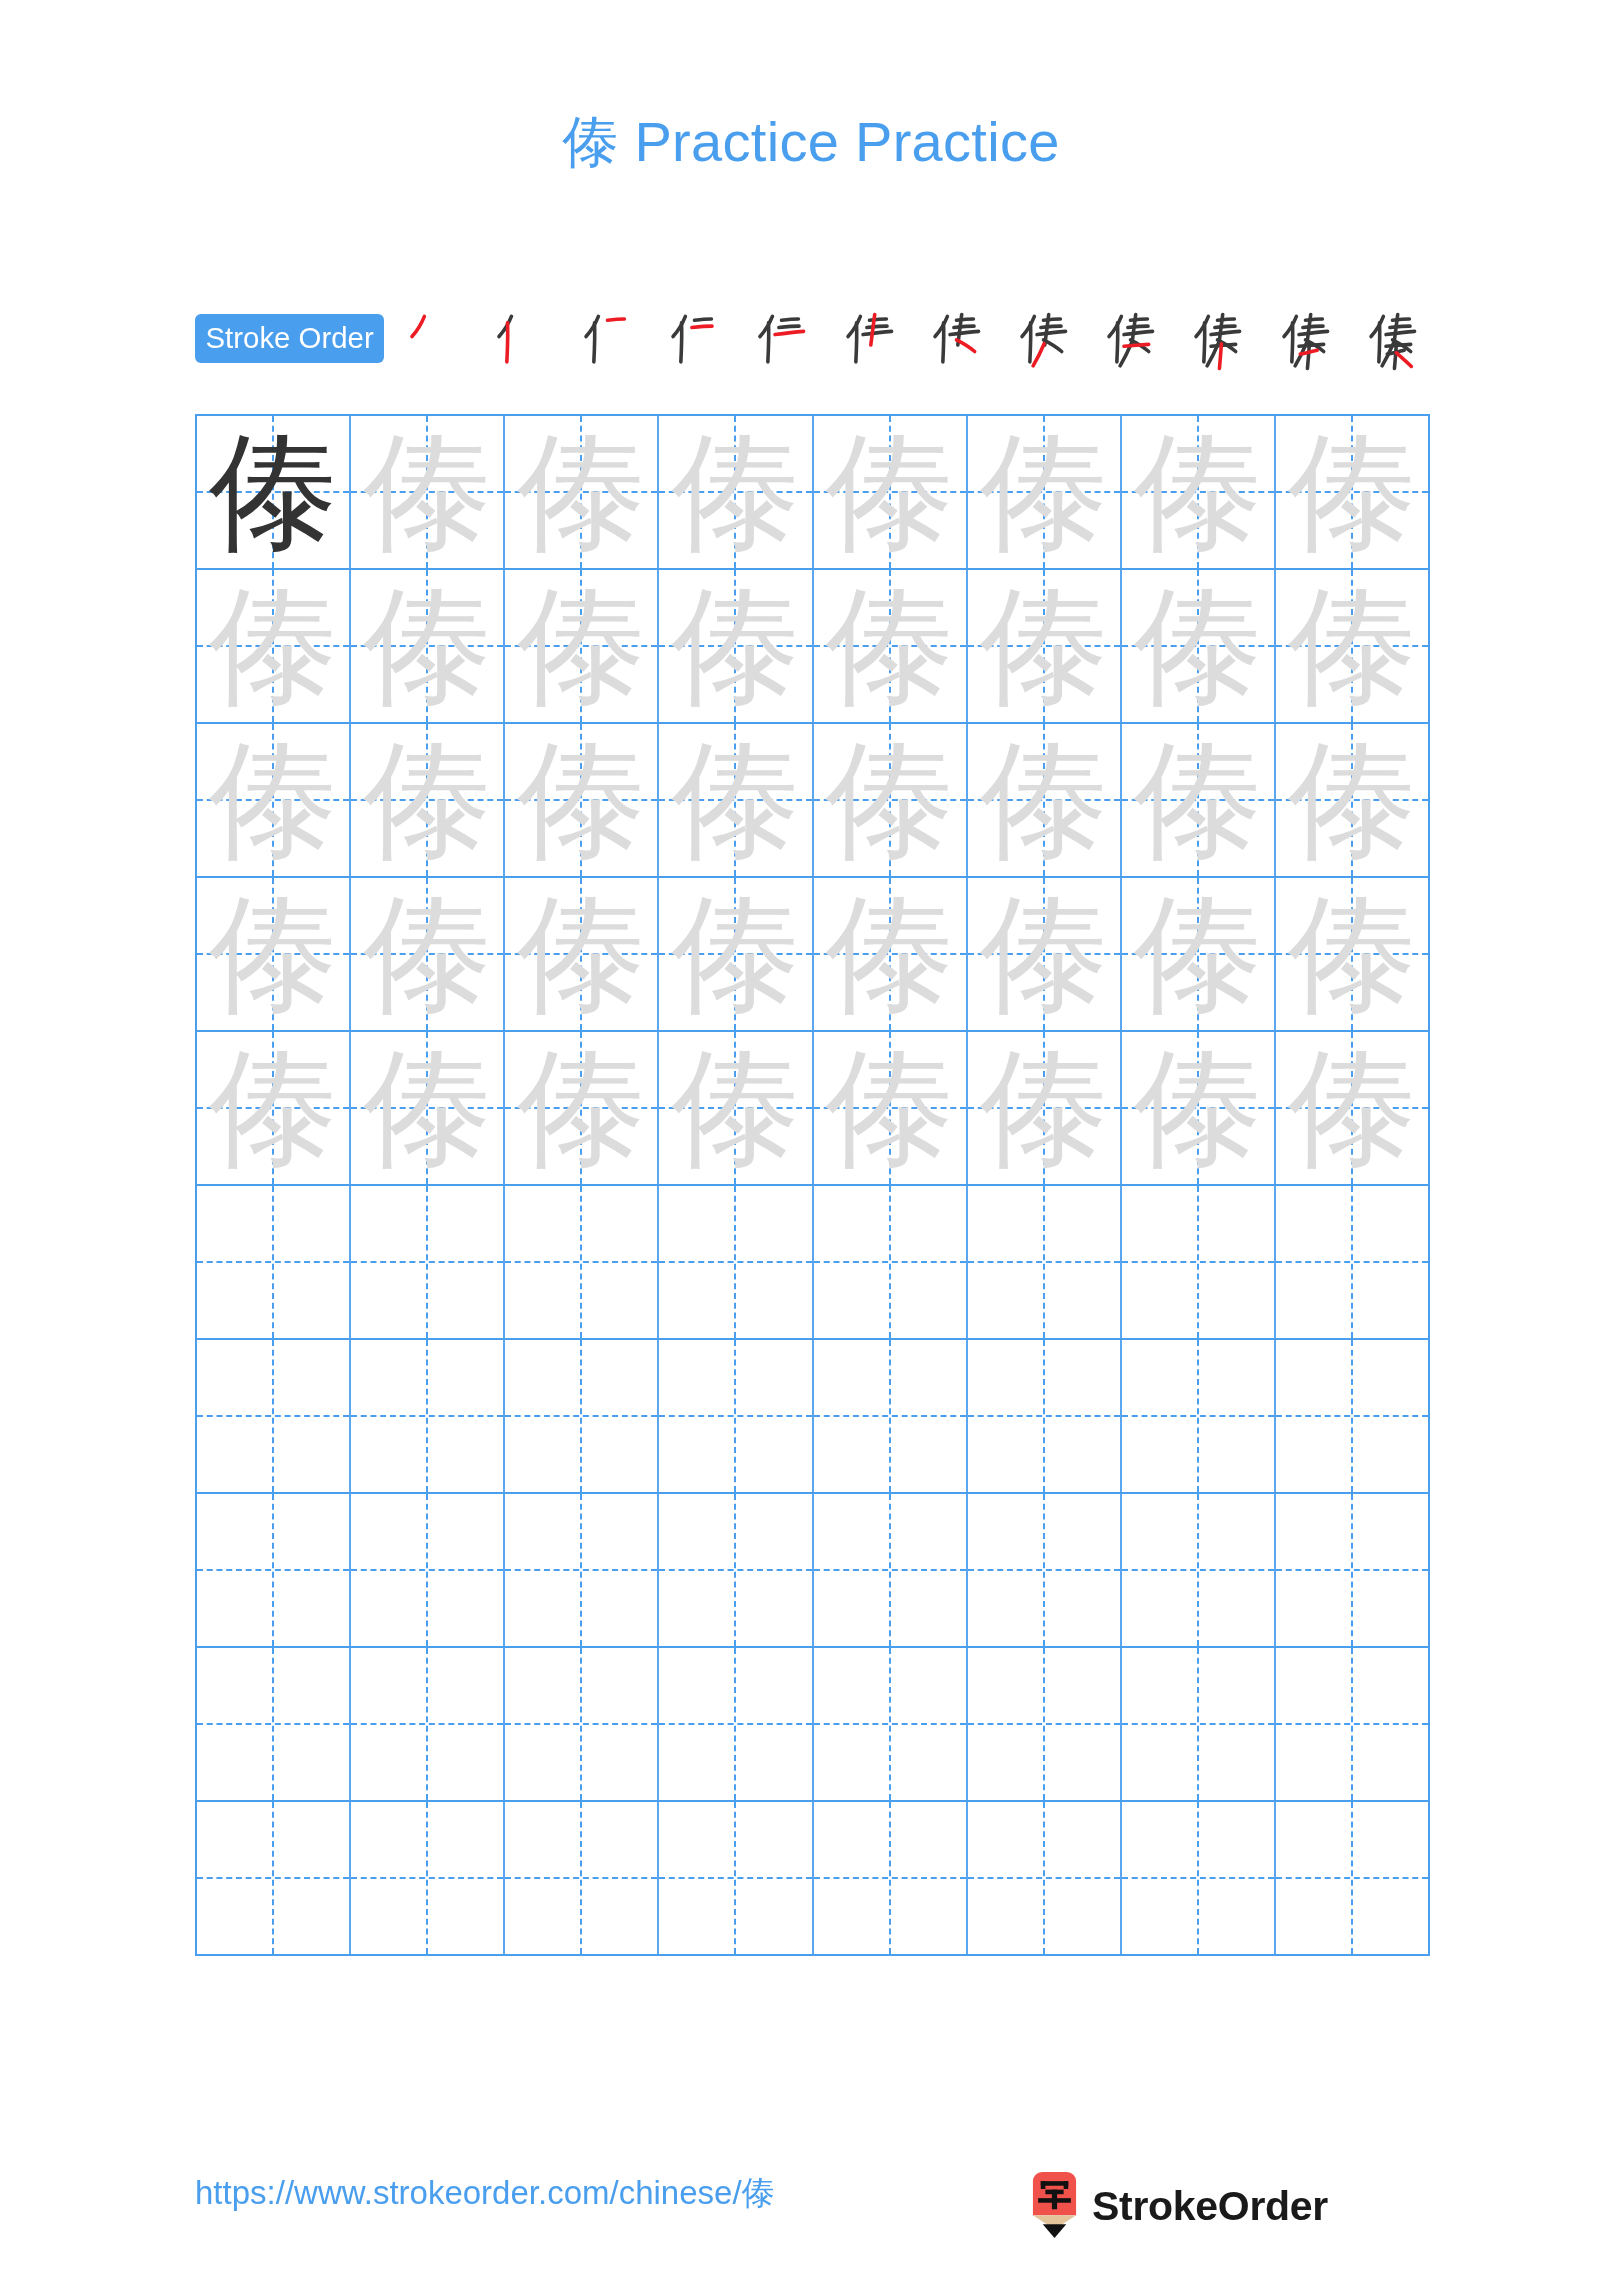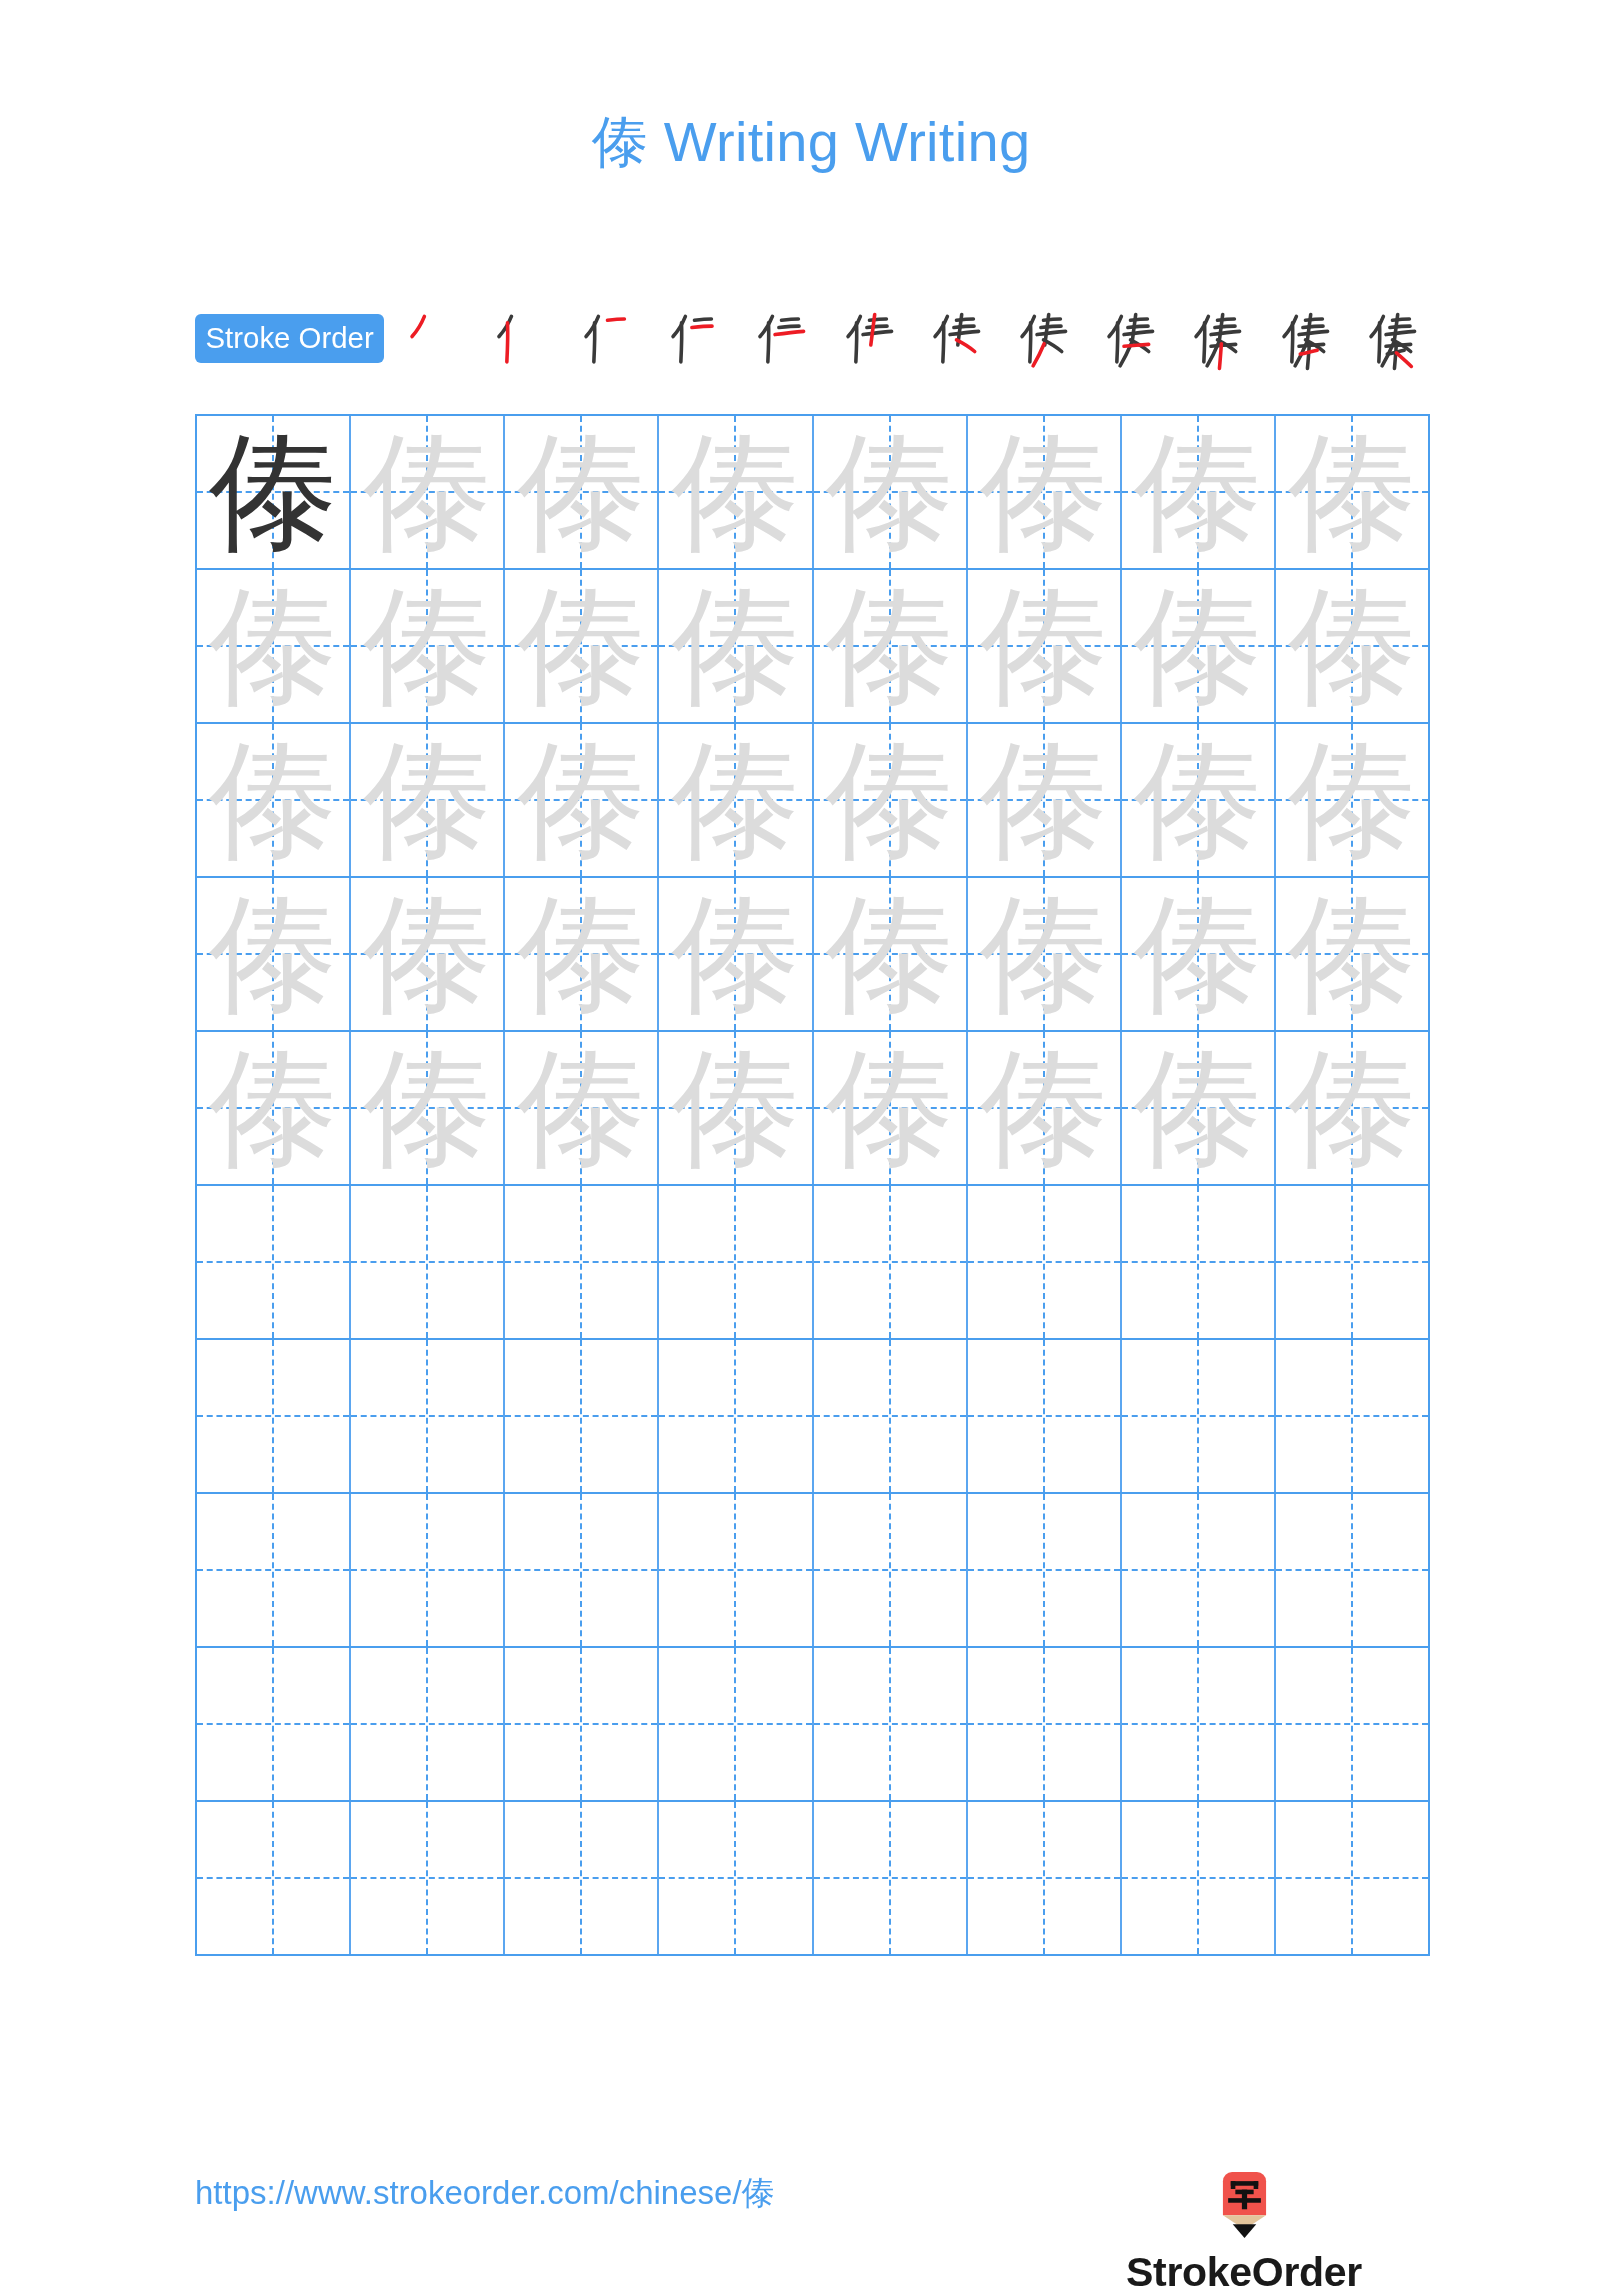--- a/index.html
+++ b/index.html
@@ -154,43 +154,42 @@
     font-size: 33px;
     color: #4A9EEE;
     white-space: nowrap;
     line-height: 1.25;
     font-family: "Liberation Sans", sans-serif;
   }
   #footer-logo {
     display: flex;
     align-items: center;
     gap: 11.8px;
-    margin-right: 68px;
-    flex-direction: column;
+    margin-right: 102px;
   }
   #footer-logo-mark {
     width: 51px;
     height: 68px;
     position: relative;
     flex: 0 0 auto;
   }
   #footer-logo-text {
     font-size: 41px;
     font-weight: bold;
     color: #1A1A1A;
     line-height: 1;
     white-space: nowrap;
     letter-spacing: -0.3px;
   }
 </style>
 </head>
 <body>
 
 <div id="page-title">
-  <span class="title-char">傣</span><span> Writing Writing</span>
+  <span class="title-char">傣</span><span> Practice Practice</span>
 </div>
 
 <div id="stroke-order-row">
   <div id="stroke-order-badge">Stroke Order</div>
   <div id="stroke-steps">
       <div class="stroke-step">
         <svg viewBox="0 0 100 100" preserveAspectRatio="xMidYMid meet">
           <path d="M42 16 C38 26 31 38 23 47" fill="none" stroke-linecap="round" stroke-linejoin="round" stroke-width="5.5" stroke="#ED1C24"></path>
         </svg>
       </div>

